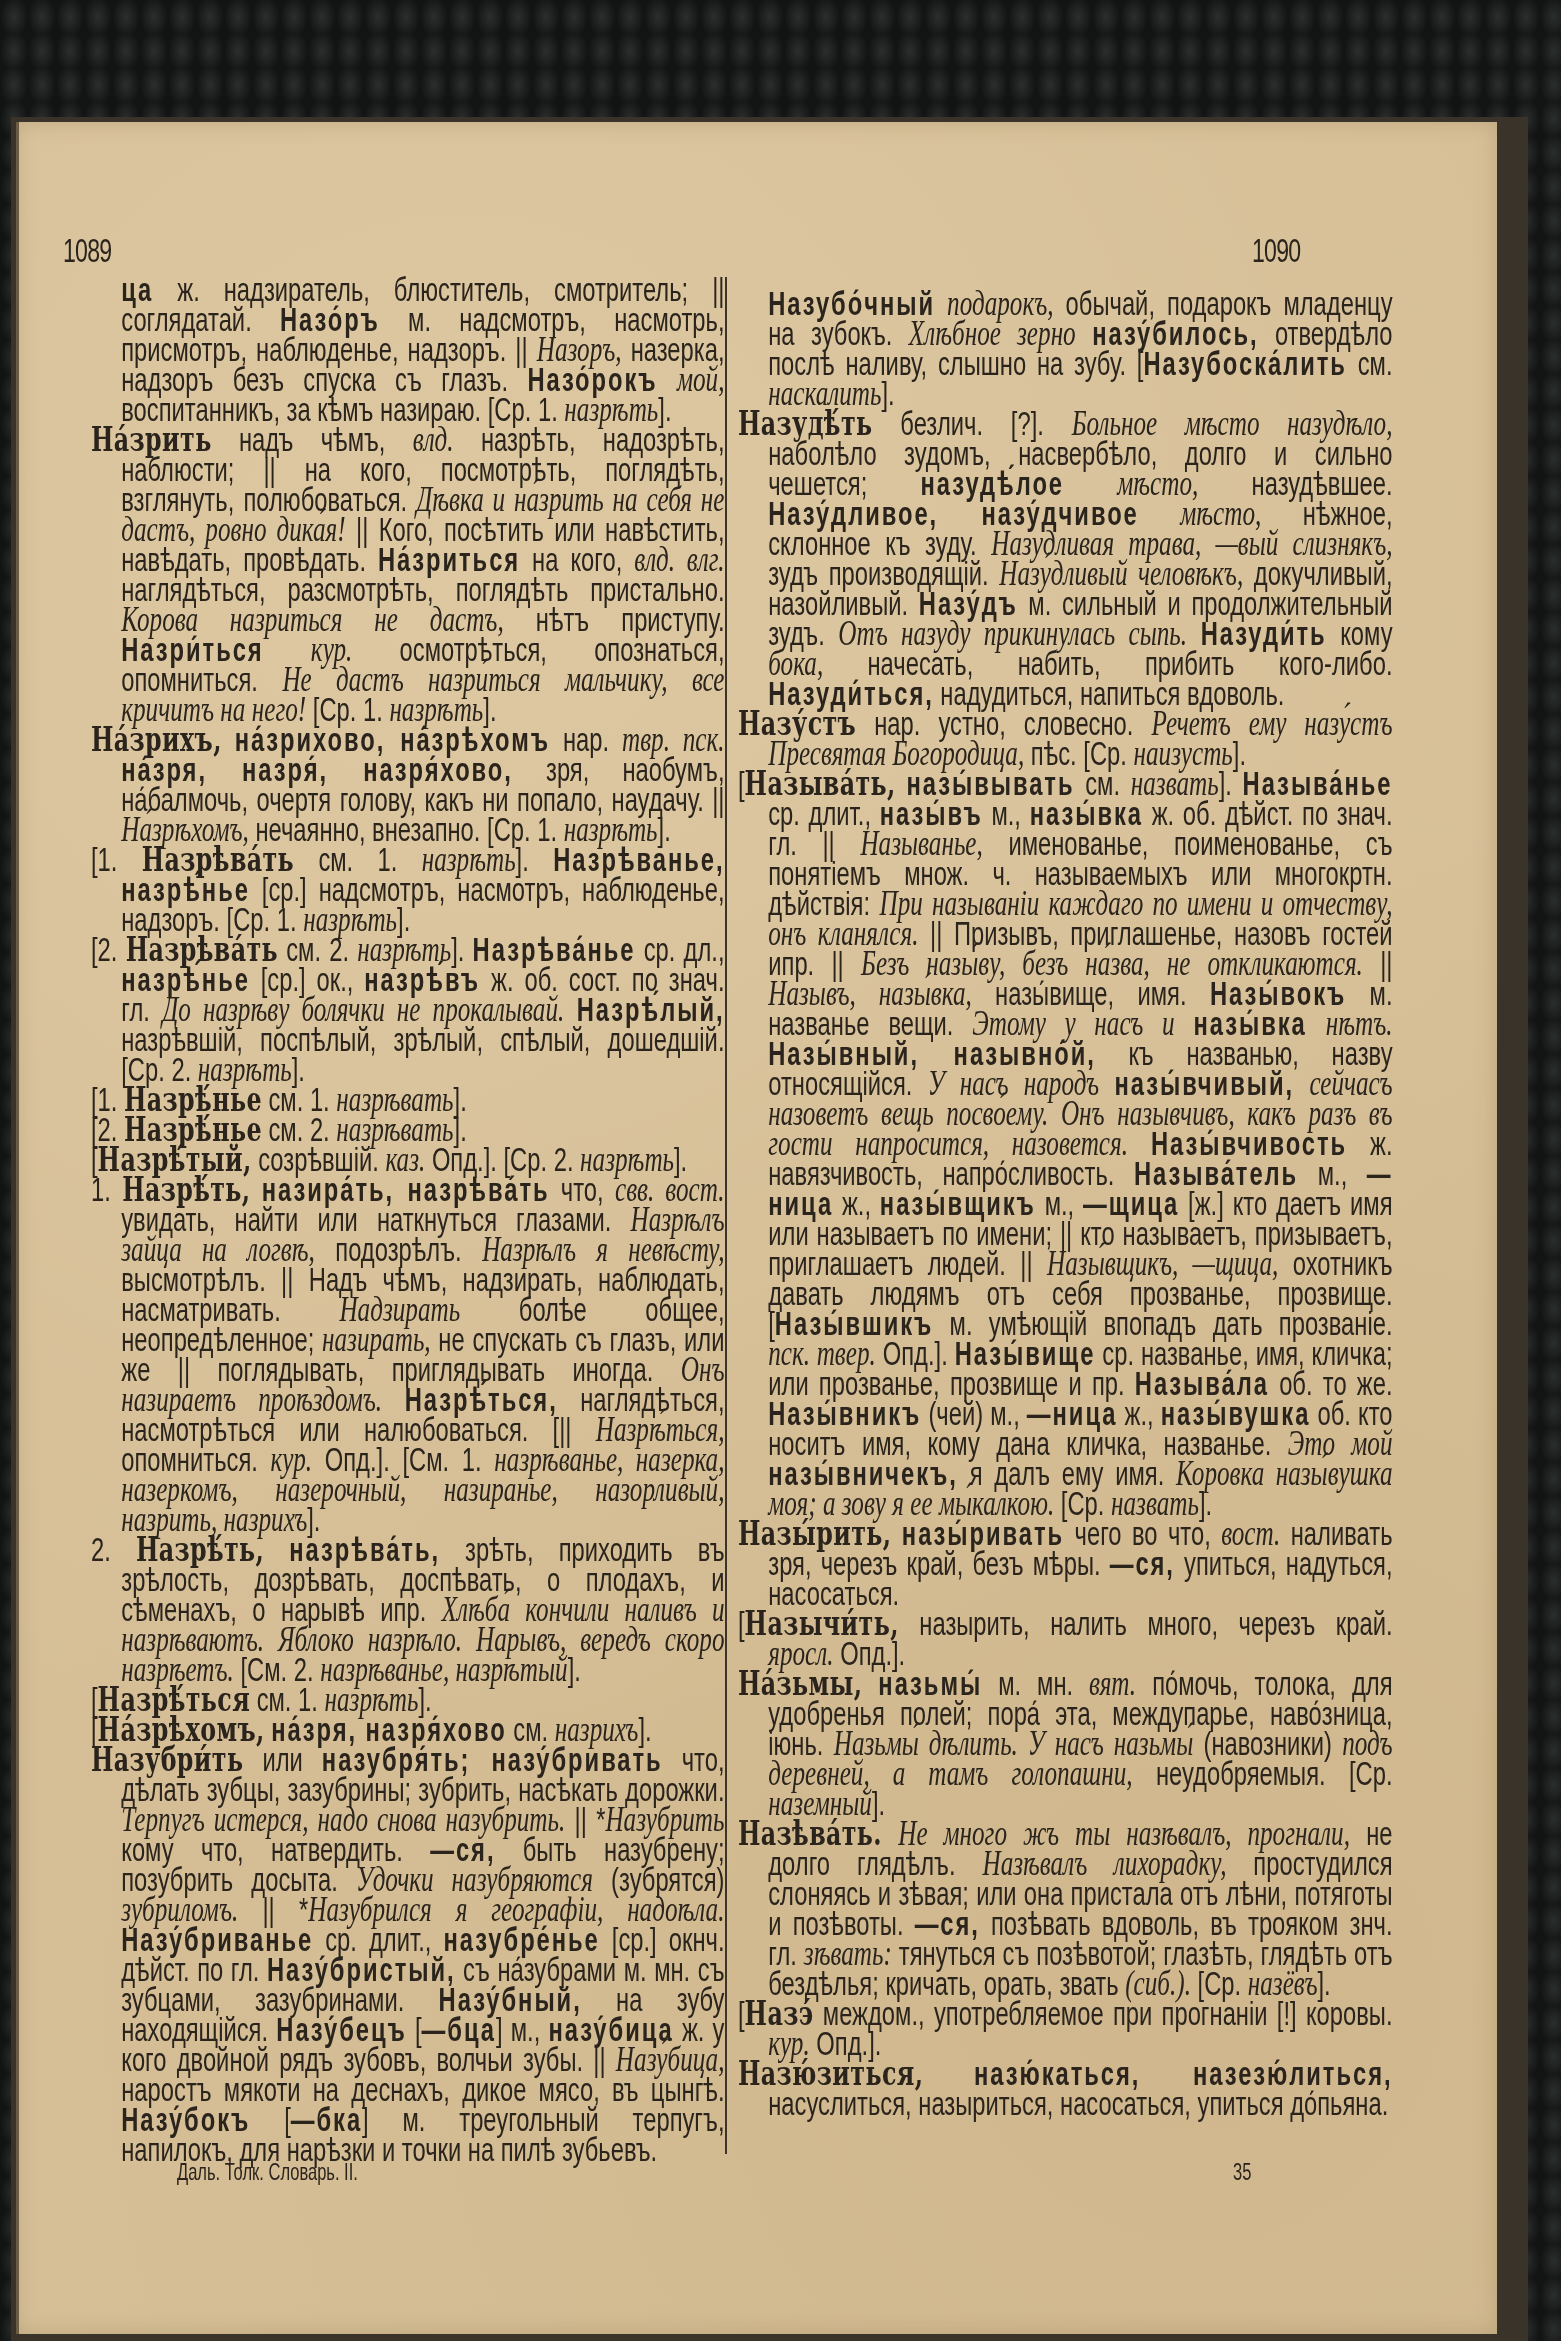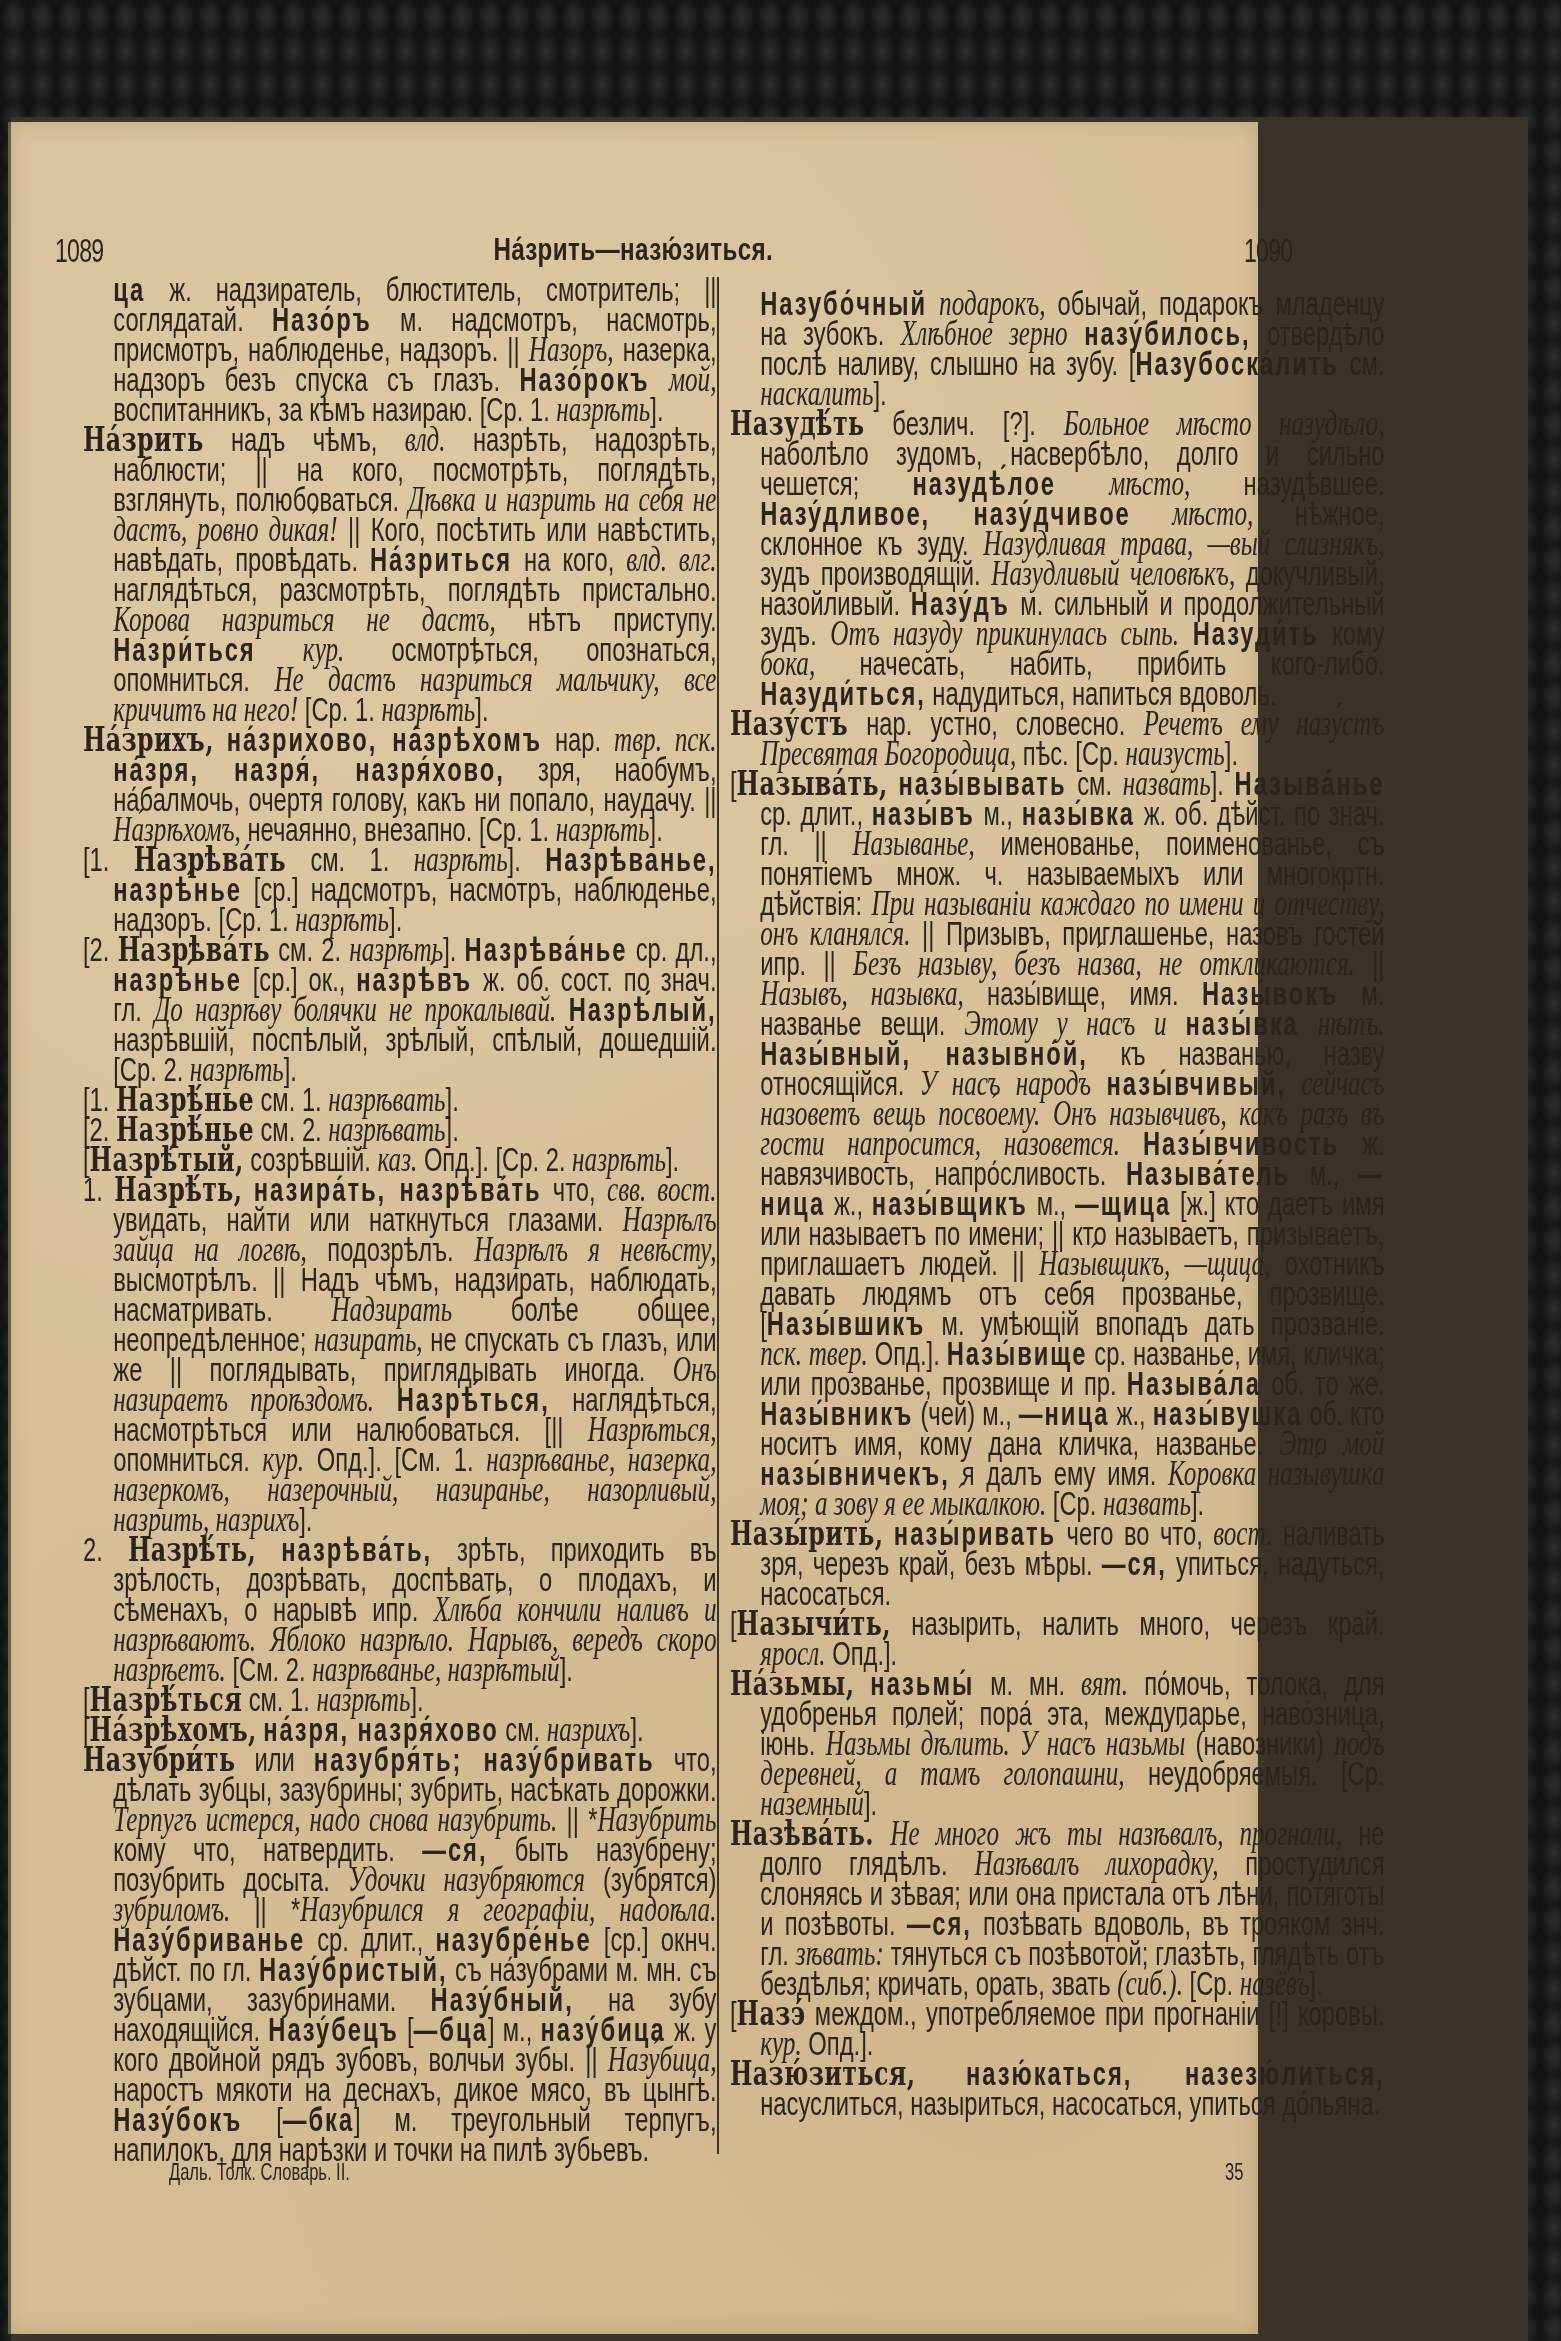--- a/index.html
+++ b/index.html
@@ -9,21 +9,21 @@
     background-image:
       radial-gradient(ellipse 14px 21.4px at 50% 50%, #2b2f2c 0%, #1a1c1b 70%, #121413 100%);
     background-size: 28px 34px;
     font-family: "Liberation Serif", "DejaVu Serif", serif;
   }
   .page-shadow {
     position: absolute; left: 10.7px; top: 117px; width: 1517px; height: 2225px;
     background: #3a332a;
   }
   .page {
-    position: absolute; left: 8px; top: 122px; width: 1250px; height: 2212px;
+    position: absolute; left: 16px; top: 122px; width: 1481px; height: 2212px;
     background: #d6bf97;
     background-image:
       radial-gradient(circle at 30% 20%, rgba(255,240,210,0.18), rgba(0,0,0,0) 60%),
       radial-gradient(circle at 80% 85%, rgba(160,120,70,0.12), rgba(0,0,0,0) 55%);
     box-shadow: inset 0 0 21.4px rgba(120,90,50,0.25);
   }
   .page-edge-left {
     position: absolute; left: 0; top: 0; width: 3.2px; height: 100%;
     background: #6a5b45;
   }
@@ -83,21 +83,20 @@
 </style>
 </head>
 <body>
 
 <div class="page-shadow"></div>
 <div class="page">
   <div class="page-edge-left"></div>
 
   <div class="header">
     <div class="page-num-left">1089</div>
-    <div class="running-head"><span>На́зрить—назю́зиться.</span></div>
     <div class="page-num-right">1090</div>
   </div>
 
   <div class="column col-left">
     <div class="col-inner" id="col-left">
         <p class="entry cont"><span class="b">ца</span><span class="r"> ж. надзиратель, блюститель, смотритель; || соглядатай. </span><span class="b">Назо́ръ</span><span class="r"> м. надсмотръ, насмотрь, присмотръ, наблюденье, надзоръ. || </span><span class="i">Назоръ,</span><span class="r"> назерка, надзоръ безъ спуска съ глазъ. </span><span class="b">Назо́рокъ</span><span class="r"> </span><span class="i">мой,</span><span class="r"> воспитанникъ, за кѣмъ назираю. [Ср. 1. </span><span class="i">назрѣть</span><span class="r">].</span></p>
         <p class="entry"><span class="h">На́зрить</span><span class="r"> надъ чѣмъ, </span><span class="i">влд.</span><span class="r"> назрѣть, надозрѣть, наблюсти; || на кого, посмотрѣть, поглядѣть, взглянуть, полюбоваться. </span><span class="i">Дѣвка и на́зрить на себя не дастъ, ровно дика́я!</span><span class="r"> || Кого, посѣтить или навѣстить, навѣдать, провѣдать. </span><span class="b">На́зриться</span><span class="r"> на кого, </span><span class="i">влд. влг.</span><span class="r"> наглядѣться, разсмотрѣть, поглядѣть пристально. </span><span class="i">Корова назриться не дастъ,</span><span class="r"> нѣтъ приступу. </span><span class="b">Назри́ться</span><span class="r"> </span><span class="i">кур.</span><span class="r"> осмотрѣться, опознаться, опомниться. </span><span class="i">Не дастъ назри́ться мальчику, все кричитъ на него!</span><span class="r"> [Ср. 1. </span><span class="i">назрѣть</span><span class="r">].</span></p>
         <p class="entry"><span class="h">На́зрихъ,</span><span class="r"> </span><span class="b">на́зрихово, на́зрѣхомъ</span><span class="r"> нар. </span><span class="i">твр. пск.</span><span class="r"> </span><span class="b">на́зря, назря́, назря́хово,</span><span class="r"> зря, наобумъ, на́балмочь, очертя голову, какъ ни попало, наудачу. || </span><span class="i">На́зрѣхомъ,</span><span class="r"> нечаянно, внезапно. [Ср. 1. </span><span class="i">назрѣть</span><span class="r">].</span></p>
         <p class="entry"><span class="r">[1. </span><span class="h">Назрѣва́ть</span><span class="r"> см. 1. </span><span class="i">назрѣть</span><span class="r">]. </span><span class="b">Назрѣванье, назрѣ́нье</span><span class="r"> [ср.] надсмотръ, насмотръ, наблюденье, надзоръ. [Ср. 1. </span><span class="i">назрѣть</span><span class="r">].</span></p>
         <p class="entry"><span class="r">[2. </span><span class="h">Назрѣва́ть</span><span class="r"> см. 2. </span><span class="i">назрѣть</span><span class="r">]. </span><span class="b">Назрѣва́нье</span><span class="r"> ср. дл., </span><span class="b">назрѣ́нье</span><span class="r"> [ср.] ок., </span><span class="b">назрѣ́въ</span><span class="r"> ж. об. сост. по знач. гл. </span><span class="i">До назрѣву болячки не прокалывай.</span><span class="r"> </span><span class="b">Назрѣ́лый,</span><span class="r"> назрѣвшій, поспѣлый, зрѣлый, спѣлый, дошедшій. [Ср. 2. </span><span class="i">назрѣть</span><span class="r">].</span></p>

